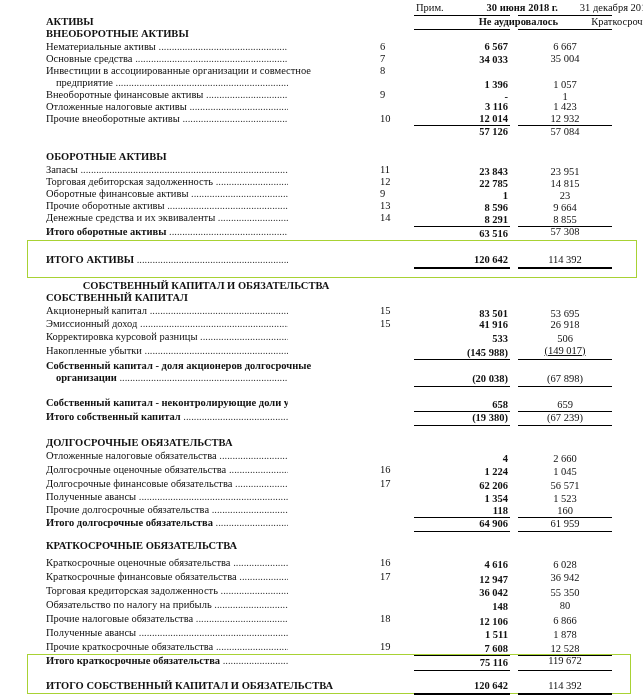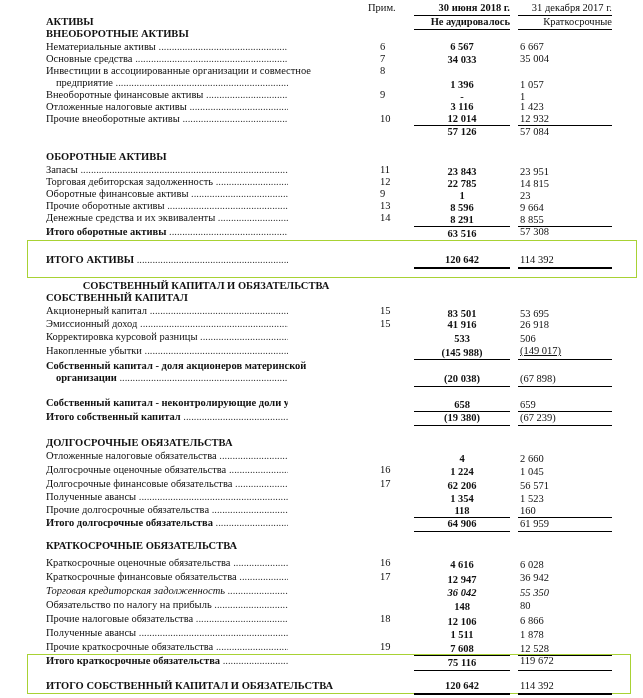--- a/index.html
+++ b/index.html
@@ -3,29 +3,29 @@
 <meta charset="utf-8">
 <style>
   html, body { margin:0; padding:0; background:#ffffff; }
   body { width:643px; height:698px; position:relative; overflow:hidden;
          font-family:"Liberation Serif", serif; color:#111; font-size:10.5px; }
   .row { position:absolute; left:0; width:643px; height:12px; line-height:12px; }
   .label { position:absolute; left:46px; width:242px; white-space:nowrap; overflow:hidden; }
   .label.dots::after { content:" ..........................................................................................................................................................."; color:#333; font-weight:normal; }
   .label.indent { left:56px; width:232px; }
   .note { position:absolute; left:380px; width:20px; text-align:left; }
-  .v1 { position:absolute; left:416px; width:92px; text-align:center; font-weight:bold; }
-  .v2 { position:absolute; left:520px; width:90px; text-align:left; }
+  .v1 { position:absolute; left:416px; width:92px; text-align:right; font-weight:bold; }
+  .v2 { position:absolute; left:520px; width:90px; text-align:center; }
   .bold { font-weight:bold; }
   .head { font-weight:bold; }
   .ul1 { position:absolute; left:414px; width:96px; border-top:1px solid #000; }
   .ul2 { position:absolute; left:518px; width:94px; border-top:1px solid #000; }
   .ul1.thick, .ul2.thick { border-top:2px solid #000; }
   .gbox { position:absolute; border:1.5px solid #a8d234; box-sizing:border-box; }
-  .hdr { position:absolute; }
+  .hdr { position:absolute;margin-left:48px; }
 </style>
 </head>
 <body>
 
 <div class="hdr" style="left:368px;top:2px;">Прим.</div>
 <div class="hdr bold" style="left:414px;top:2px;width:96px;text-align:right;">30 июня 2018 г.</div>
 <div class="ul1" style="top:15px;"></div>
 <div class="hdr" style="left:518px;top:2px;width:94px;text-align:right;">31 декабря 2017 г.</div>
 <div class="ul2" style="top:15px;"></div>
 <div class="hdr bold" style="left:414px;top:16px;width:96px;text-align:right;">Не аудировалось</div>
@@ -161,21 +161,21 @@
   <span class="v2" style="top:2px;">506</span>
 </div>
 <div class="row" style="top:345px;">
   <span class="label dots">Накопленные убытки</span>
   <span class="v1" style="top:2px;">(145 988)</span>
   <span class="v2" style="top:0;text-decoration:underline;">(149 017)</span>
 </div>
 <div class="ul1" style="top:359px;"></div>
 <div class="ul2" style="top:359px;"></div>
 <div class="row" style="top:360px;">
-  <span class="label bold" style="width:300px;">Собственный капитал - доля акционеров материнской</span>
+  <span class="label bold" style="width:300px;">Собственный капитал - доля акционеров долгосрочные</span>
 </div>
 <div class="row" style="top:372px;text-decoration:underline;">
   <span class="label indent dots bold">организации</span>
   <span class="v1" style="top:1px;">(20 038)</span>
   <span class="v2" style="top:1px;">(67 898)</span>
 </div>
 <div class="ul1" style="top:386px;"></div>
 <div class="ul2" style="top:386px;"></div>
 
 <div class="row" style="top:397px;">
@@ -241,21 +241,21 @@
   <span class="note">16</span>
   <span class="v1" style="top:2px;">4 616</span>
   <span class="v2" style="top:2px;">6 028</span>
 </div>
 <div class="row" style="top:571px;">
   <span class="label dots">Краткосрочные финансовые обязательства</span>
   <span class="note">17</span>
   <span class="v1" style="top:3px;">12 947</span>
   <span class="v2" style="top:1px;">36 942</span>
 </div>
-<div class="row" style="top:585px;font-style:italic;">
+<div class="row" style="top:585px;">
   <span class="label dots">Торговая кредиторская задолженность</span>
   <span class="v1" style="top:2px;">36 042</span>
   <span class="v2" style="top:2px;">55 350</span>
 </div>
 <div class="row" style="top:599px;">
   <span class="label dots">Обязательство по налогу на прибыль</span>
   <span class="v1" style="top:2px;">148</span>
   <span class="v2" style="top:1px;">80</span>
 </div>
 <div class="row" style="top:613px;">

